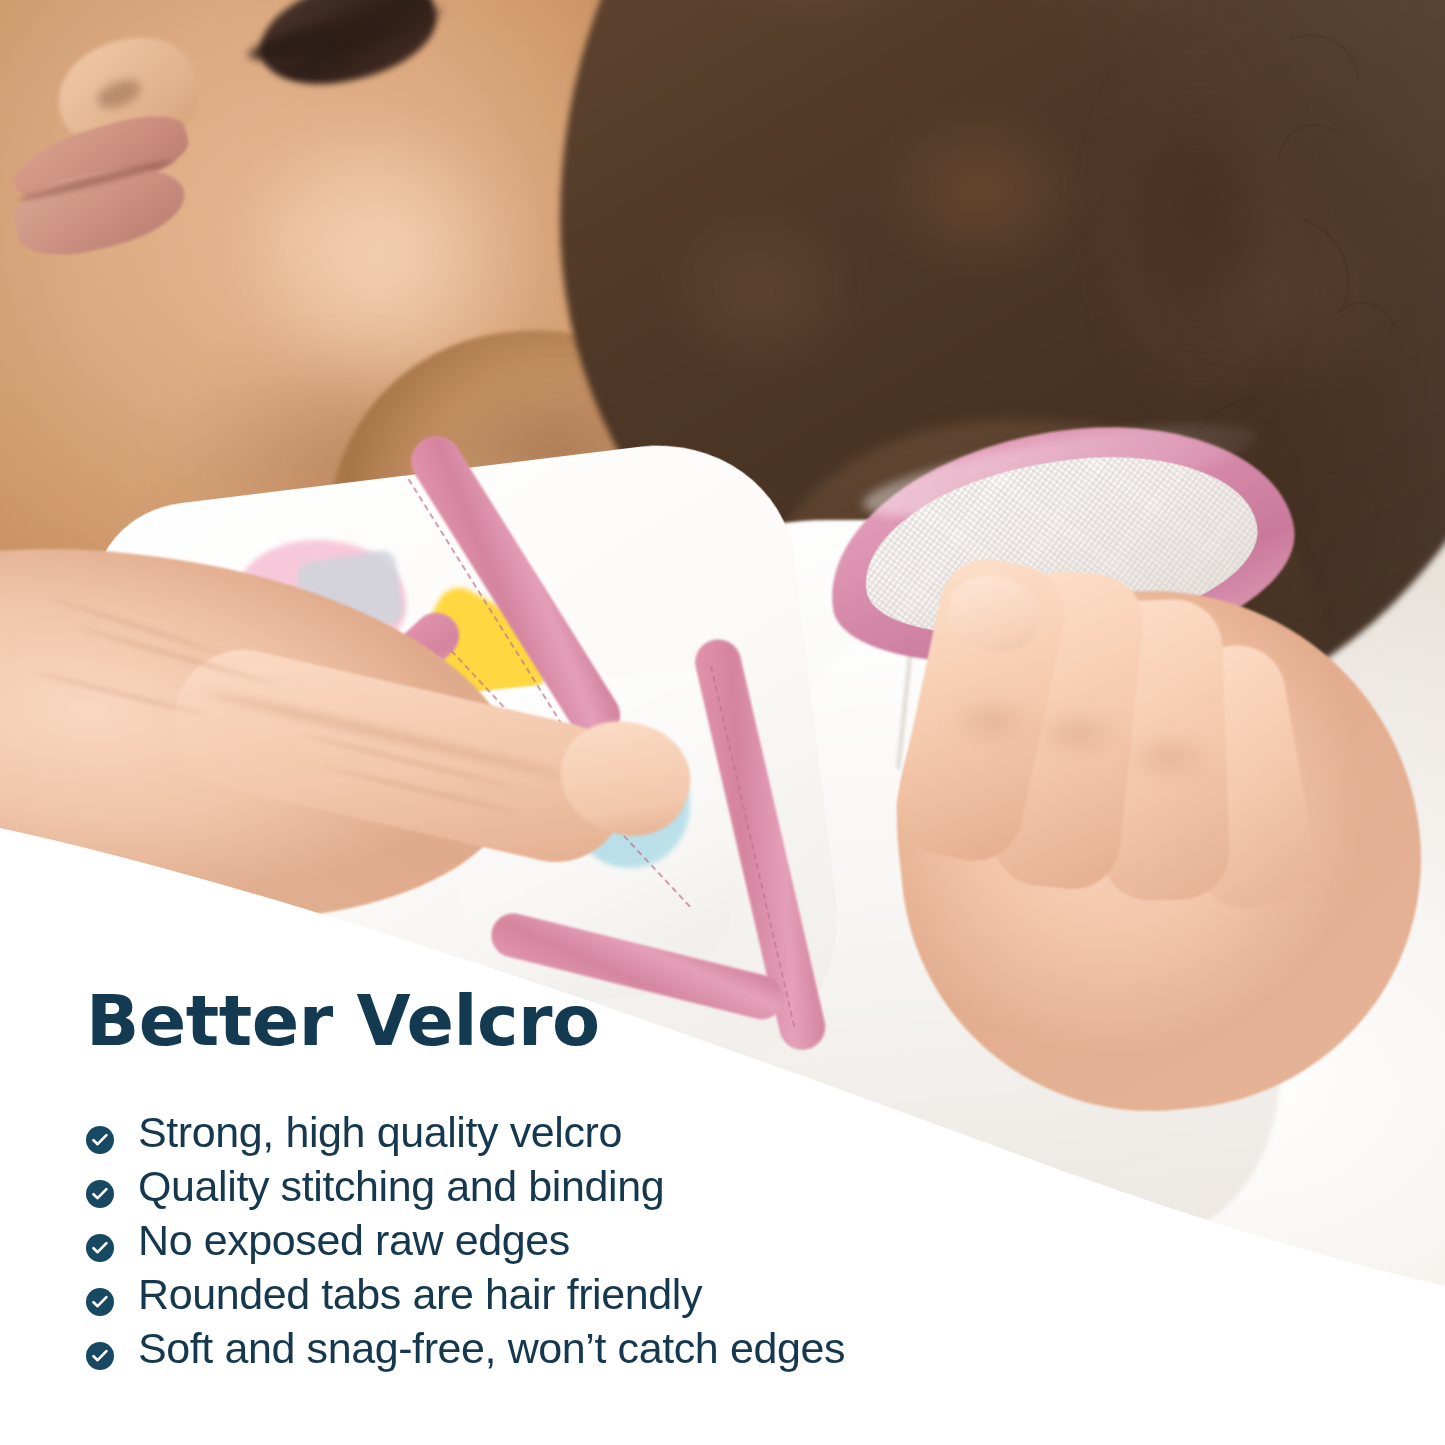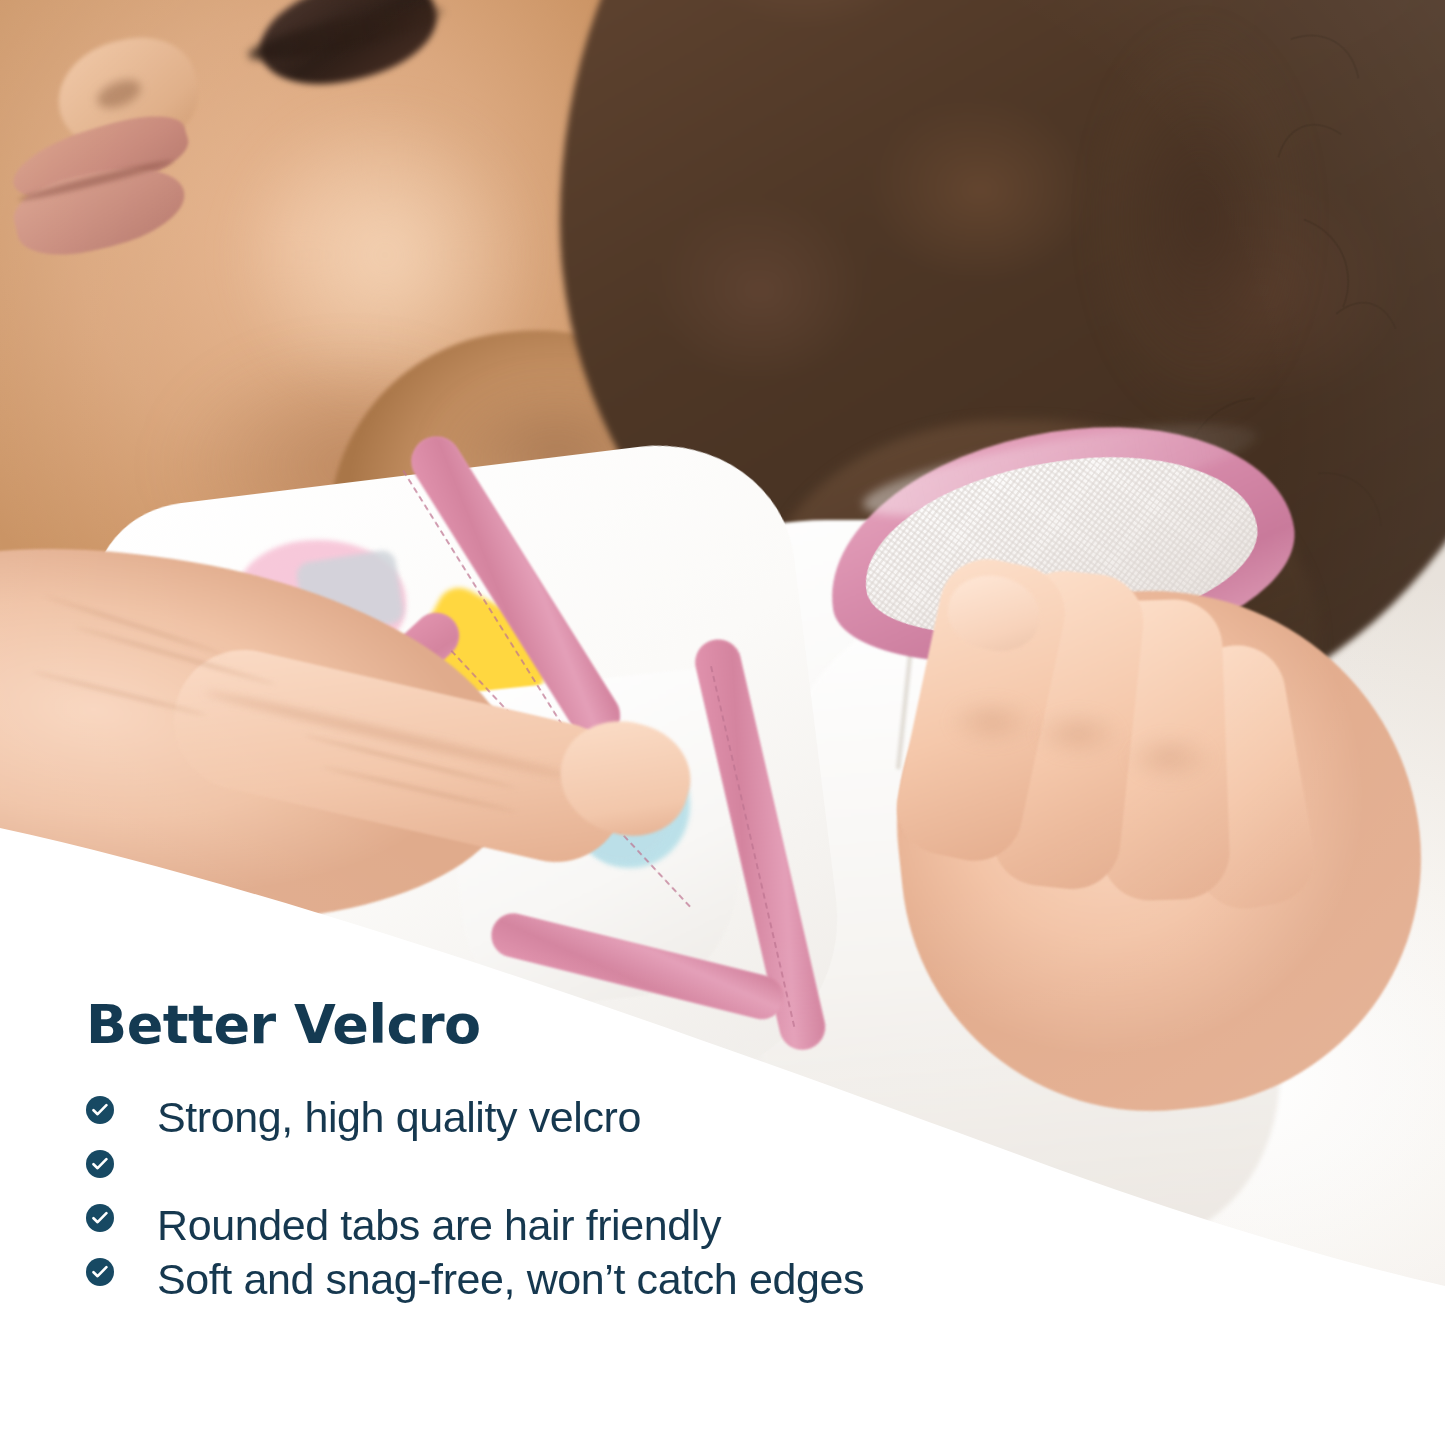--- a/index.html
+++ b/index.html
@@ -422,35 +422,33 @@
 
   
   #content {
     position:absolute;
     left:86px; top:986px;
     width:1100px;
   }
   #title {
     font-family:"DejaVu Sans", sans-serif;
     font-weight:bold;
-    font-size:54px;
+    font-size:70px;
     line-height:1.0;
     letter-spacing:-0.5px;
     color:#143a52;
-    margin-top:12px;
   }
   #bullets {
     margin-top:44px;
     list-style:none;
   }
   .bullet {
     display:flex;
-    align-items:flex-start;
+    align-items:flex-end;
     height:54px;
-    gap:19px;
   }
   .check {
     flex:0 0 auto;
     width:28px; height:28px;
     border-radius:50%;
     background:#174963;
     margin-right:24px;
     position:relative;
   }
   .check svg { position:absolute; left:6px; top:7px; }
@@ -574,27 +572,36 @@
 
       <li class="bullet">
         <span class="check">
           <svg width="16" height="14" viewBox="0 0 16 14" aria-hidden="true">
             <path d="M1.5 7.2 L5.6 11.2 L14.4 2.2" fill="none" stroke="#ffffff" stroke-width="2.6" stroke-linecap="round" stroke-linejoin="round"></path>
           </svg>
         </span>
         <span class="btext">Strong, high quality velcro</span>
       </li>
 
-
       <li class="bullet">
         <span class="check">
           <svg width="16" height="14" viewBox="0 0 16 14" aria-hidden="true">
             <path d="M1.5 7.2 L5.6 11.2 L14.4 2.2" fill="none" stroke="#ffffff" stroke-width="2.6" stroke-linecap="round" stroke-linejoin="round"></path>
           </svg>
         </span>
+        <span class="btext">Quality stitching and binding</span>
+      </li>
+
+      <li class="bullet">
+        <span class="check">
+          <svg width="16" height="14" viewBox="0 0 16 14" aria-hidden="true">
+            <path d="M1.5 7.2 L5.6 11.2 L14.4 2.2" fill="none" stroke="#ffffff" stroke-width="2.6" stroke-linecap="round" stroke-linejoin="round"></path>
+          </svg>
+        </span>
+        <span class="btext">No exposed raw edges</span>
       </li>
 
       <li class="bullet">
         <span class="check">
           <svg width="16" height="14" viewBox="0 0 16 14" aria-hidden="true">
             <path d="M1.5 7.2 L5.6 11.2 L14.4 2.2" fill="none" stroke="#ffffff" stroke-width="2.6" stroke-linecap="round" stroke-linejoin="round"></path>
           </svg>
         </span>
         <span class="btext">Rounded tabs are hair friendly</span>
       </li>

